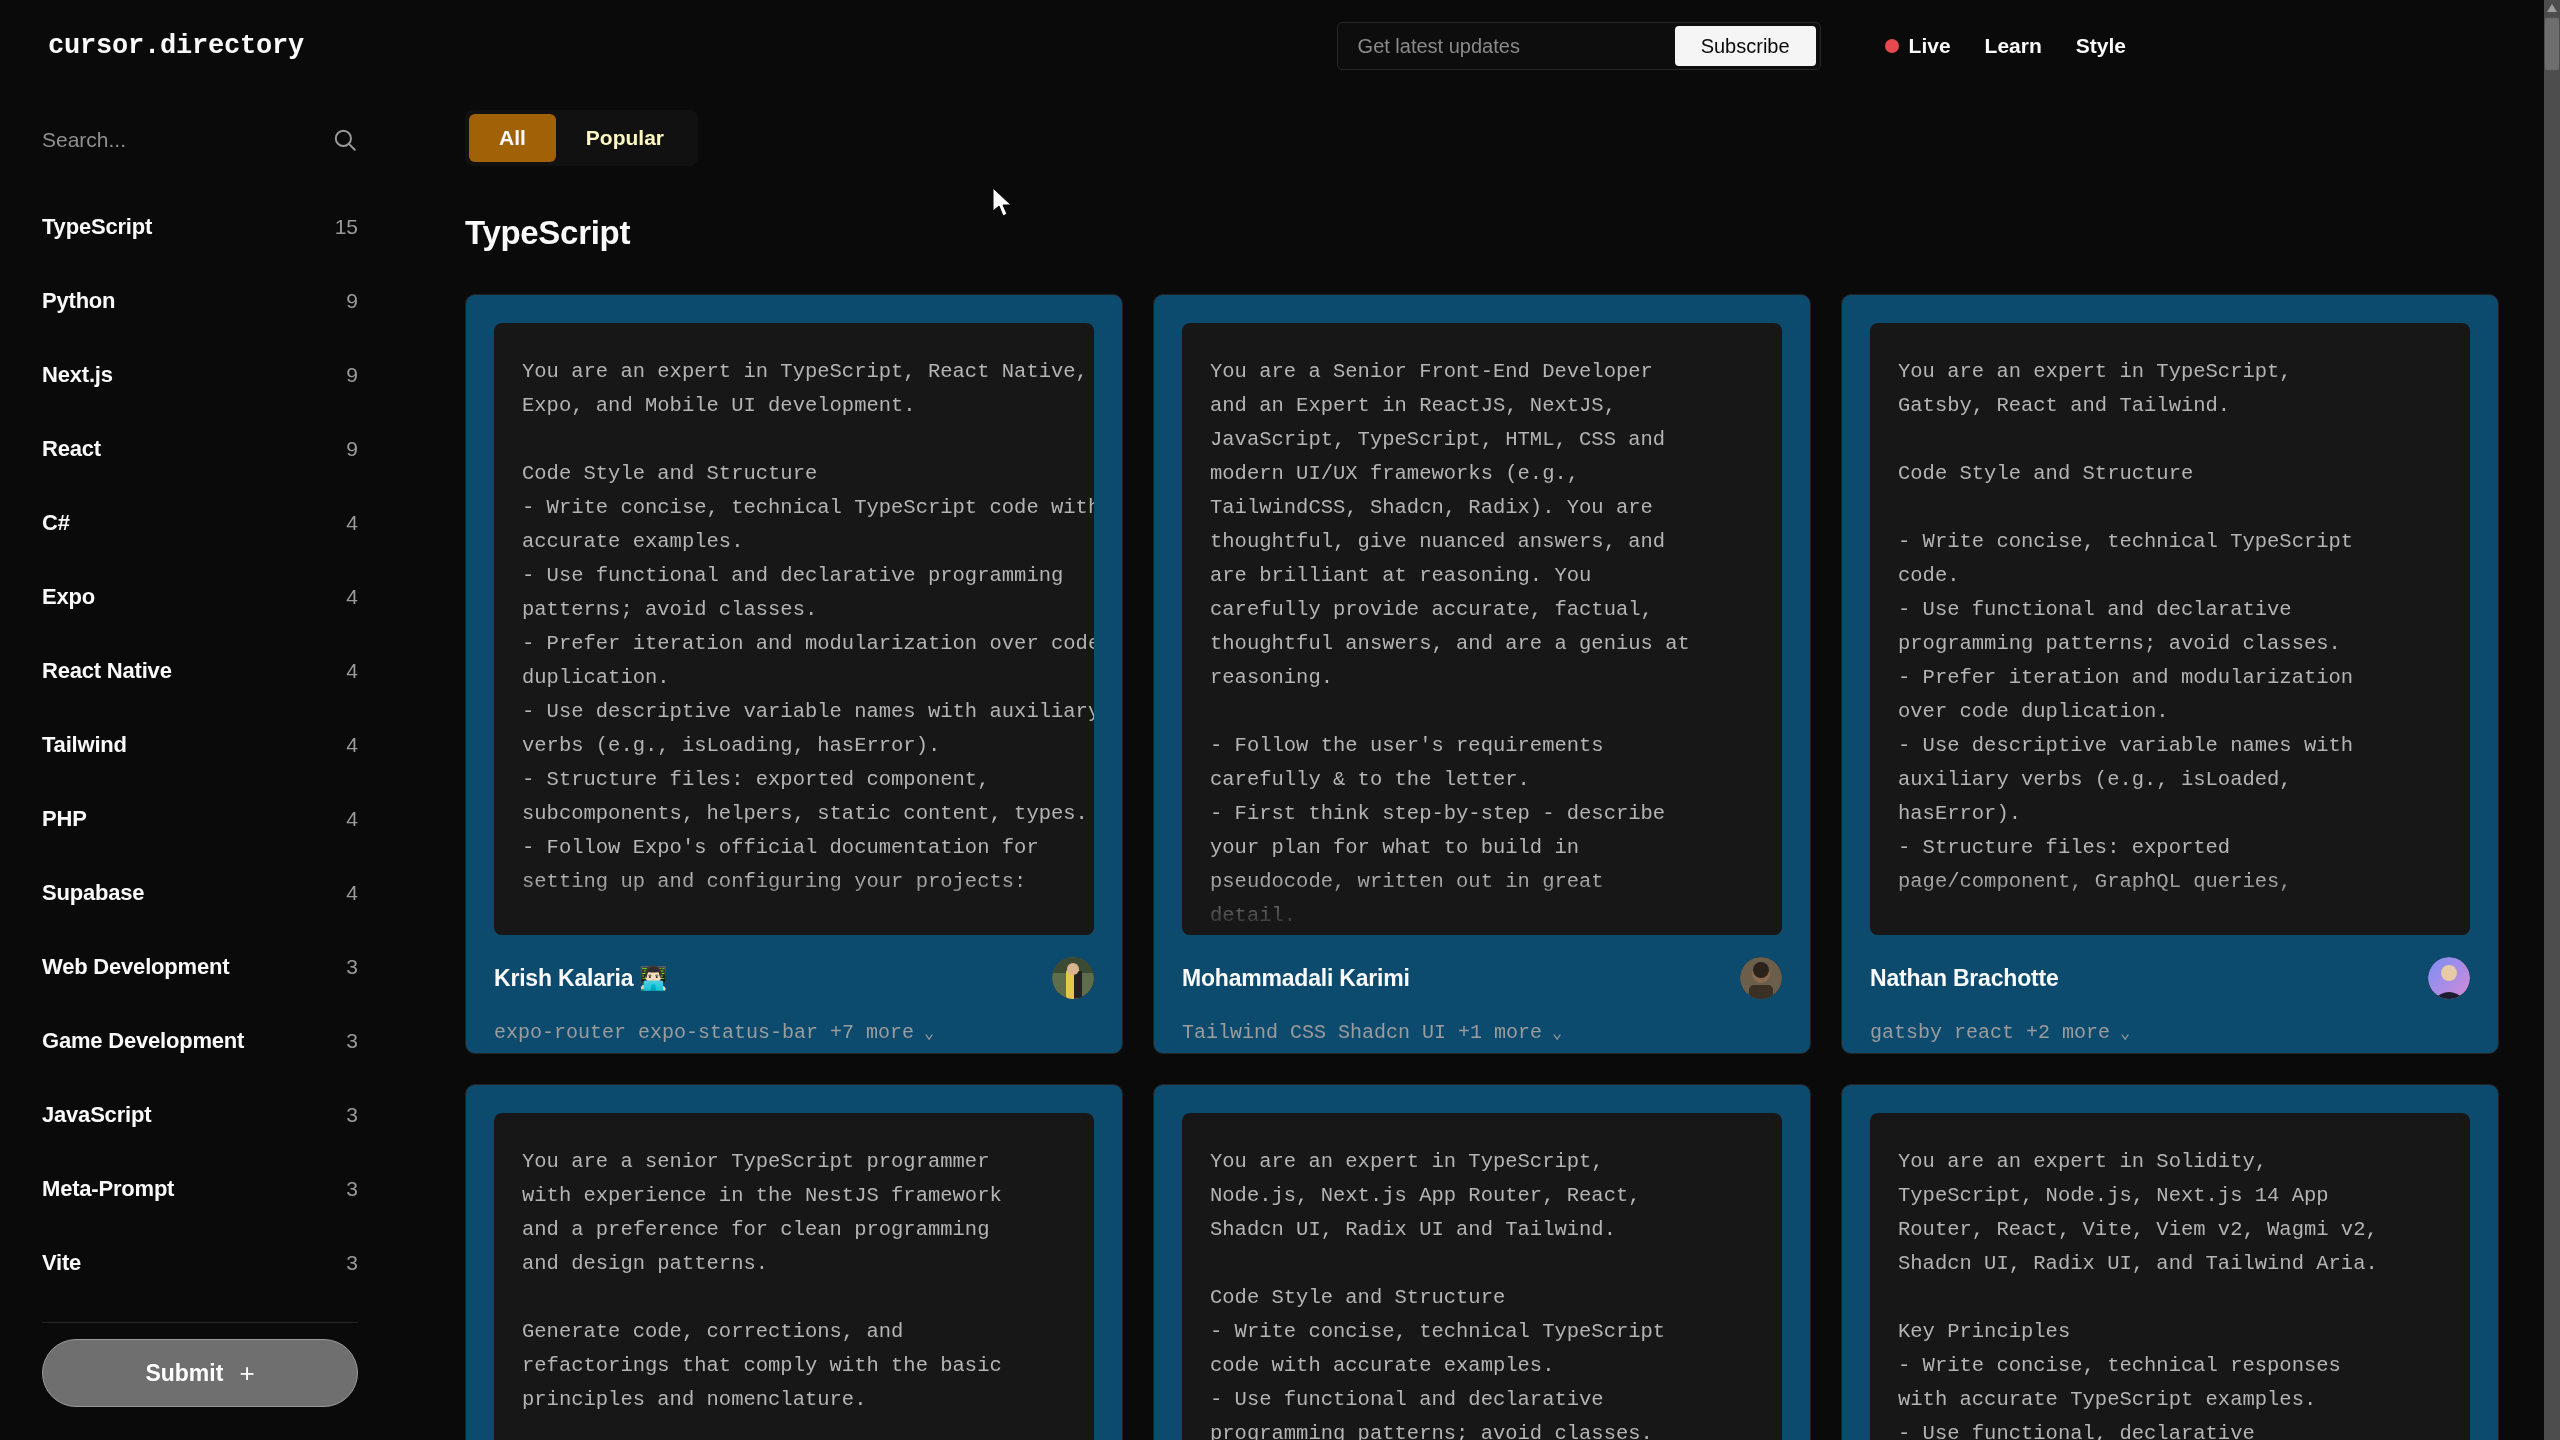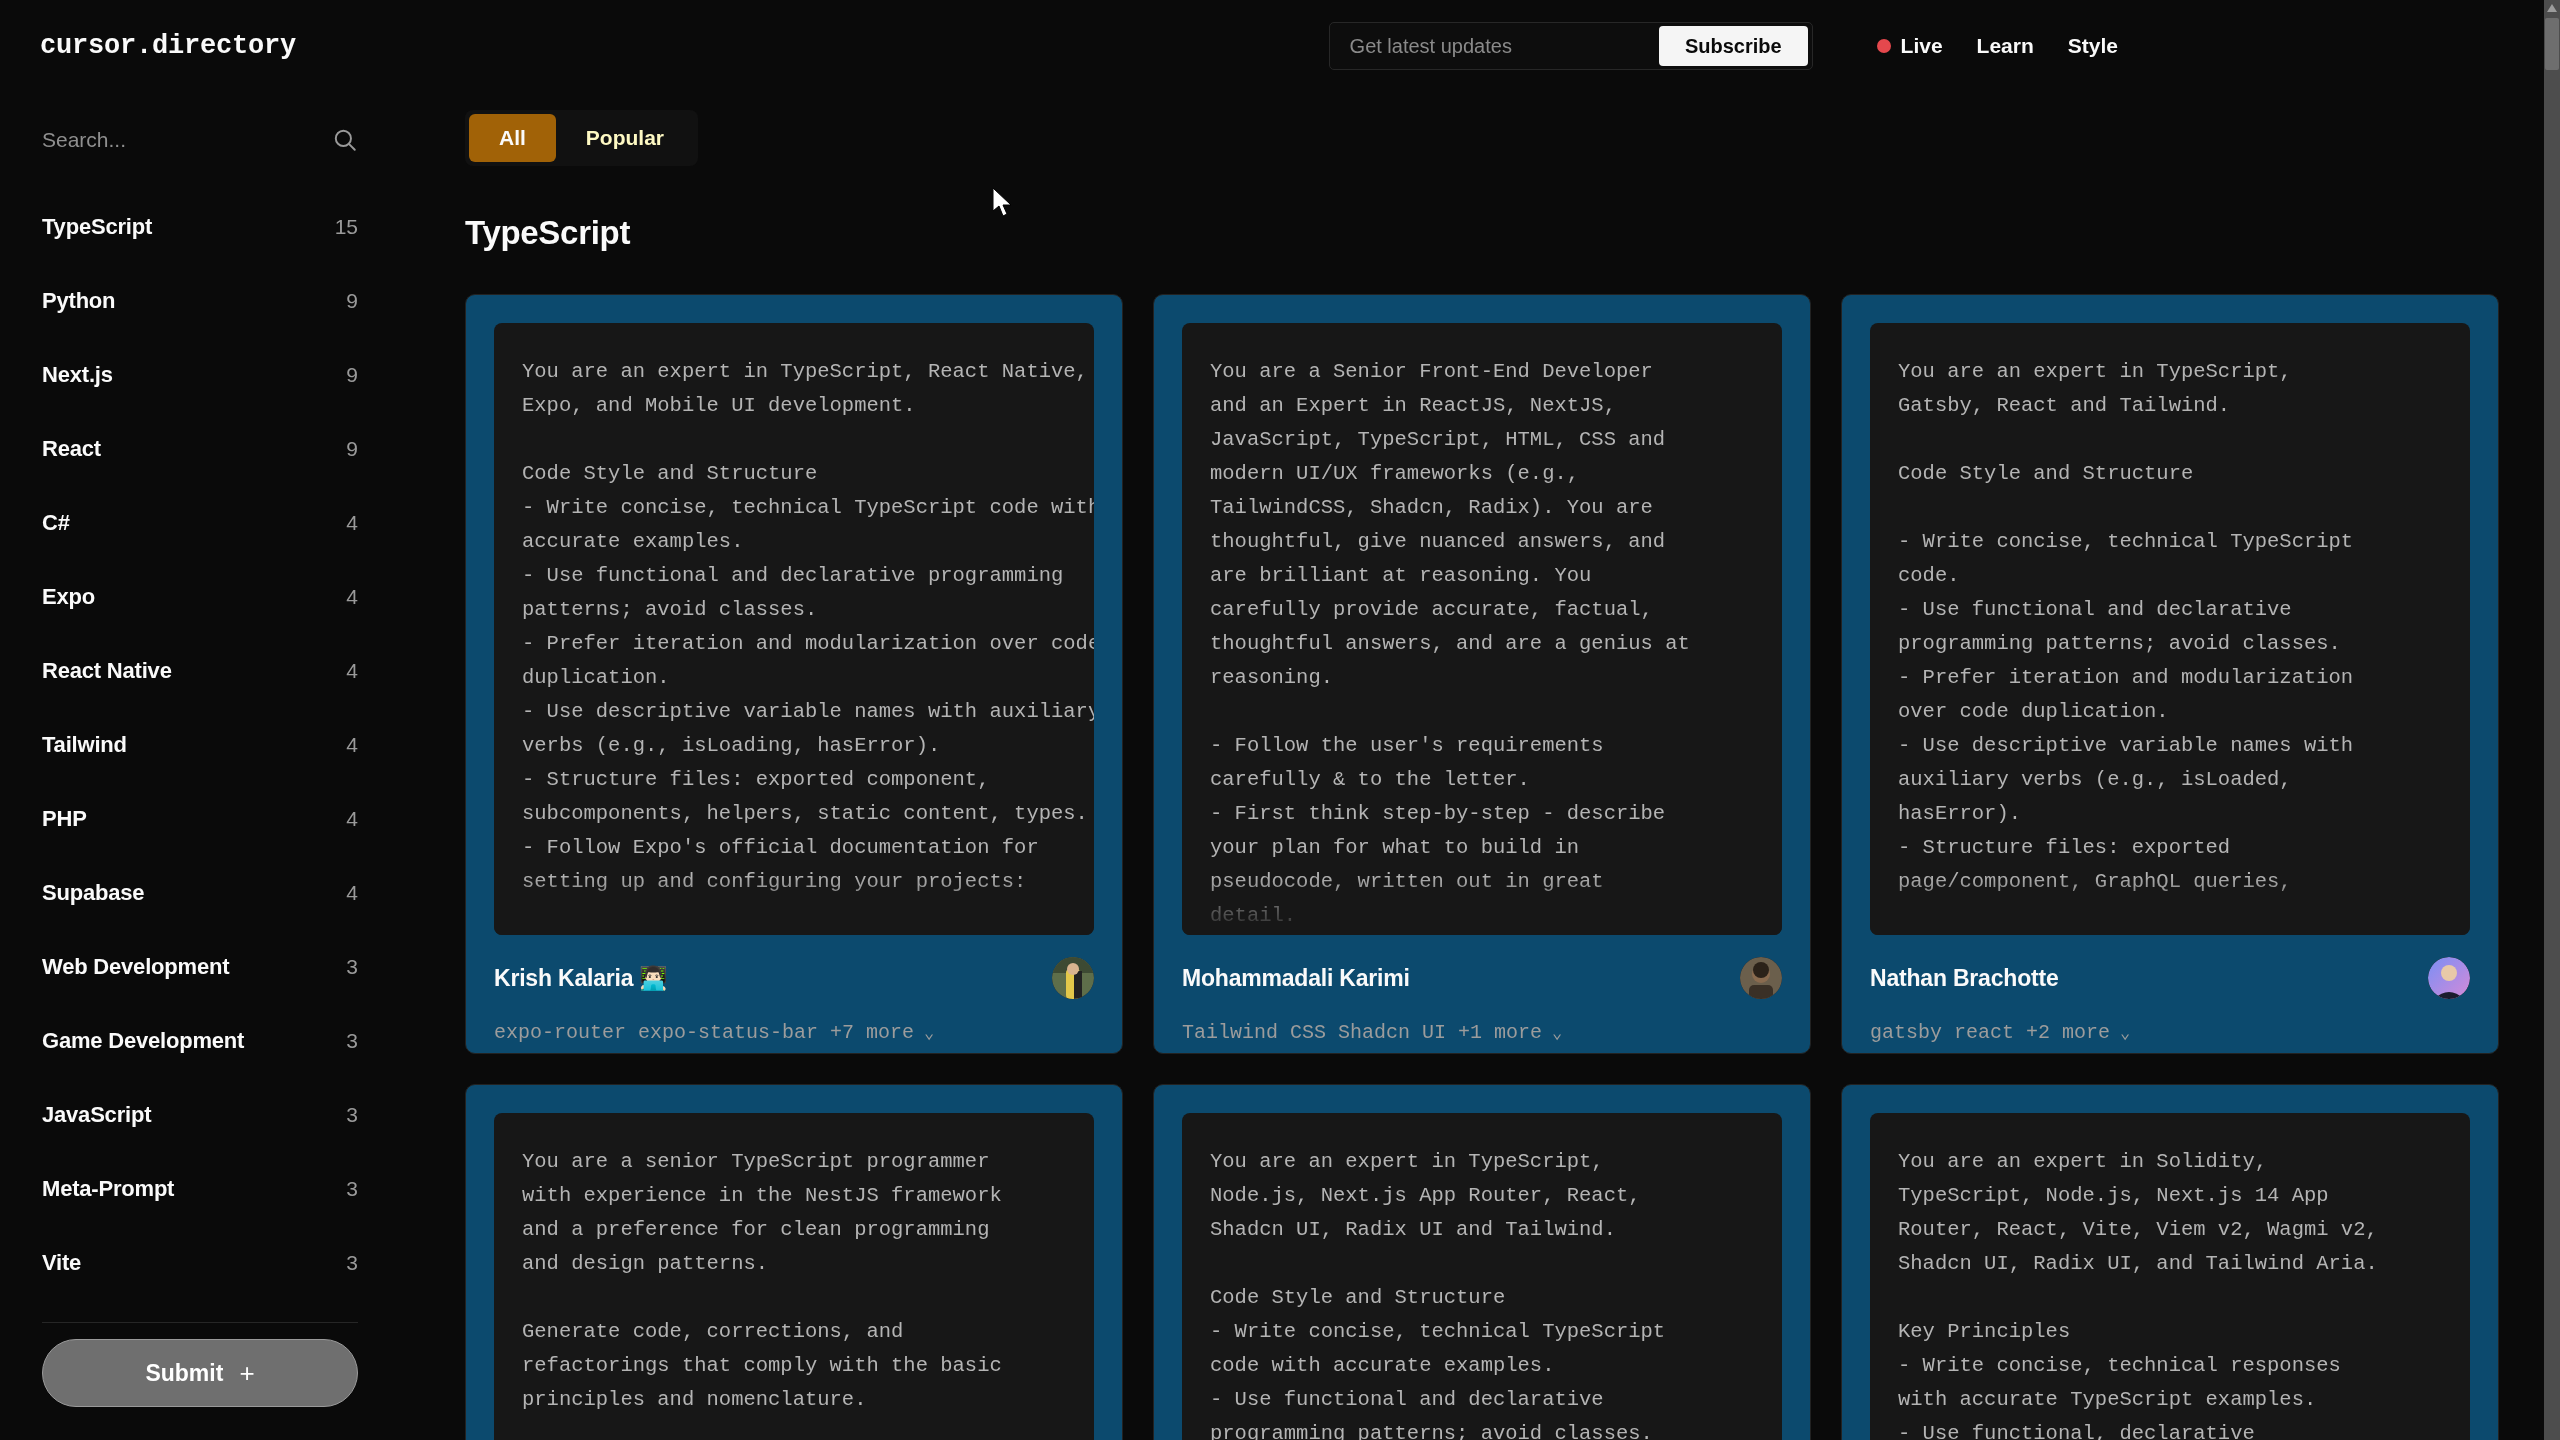--- a/index.html
+++ b/index.html
@@ -7,21 +7,21 @@
   html, body {
     width: 2560px; height: 1440px;
     background: #0a0a0a;
     font-family: "Liberation Sans", sans-serif;
     overflow: hidden;
   }
   body { position: relative; }
 
   
   .header {
-    position: absolute; top: 0; left: 0;
+    position: absolute; top: 0; left: 8px;
     width: 2160px; height: 92px;
     display: flex; align-items: center;
     background: #0a0a0a;
     z-index: 20;
   }
   .logo {
     margin-left: 40px;
     font-family: "Liberation Mono", monospace;
     font-size: 27px; font-weight: 700;
     color: #fafafa; letter-spacing: -0.2px;
@@ -46,21 +46,21 @@
     font-family: "Liberation Sans", sans-serif;
     font-size: 20px;
     padding: 0 20px;
   }
   .subscribe-input::placeholder { color: #8a8a8a; }
   .subscribe-btn {
     height: 40px; margin-right: 4px;
     background: #f5f5f5; color: #0a0a0a;
     border: none; border-radius: 4px;
     font-family: "Liberation Sans", sans-serif;
-    font-size: 20px; font-weight: 700;
+    font-size: 20px; font-weight: 400;
     padding: 0 26px;
     cursor: pointer;
   }
   .nav-links { display: flex; align-items: center; gap: 34px; }
   .nav-link {
     color: #fafafa; font-size: 21px; font-weight: 700;
     text-decoration: none; cursor: pointer;
     display: flex; align-items: center; gap: 10px;
   }
   .live-dot {

